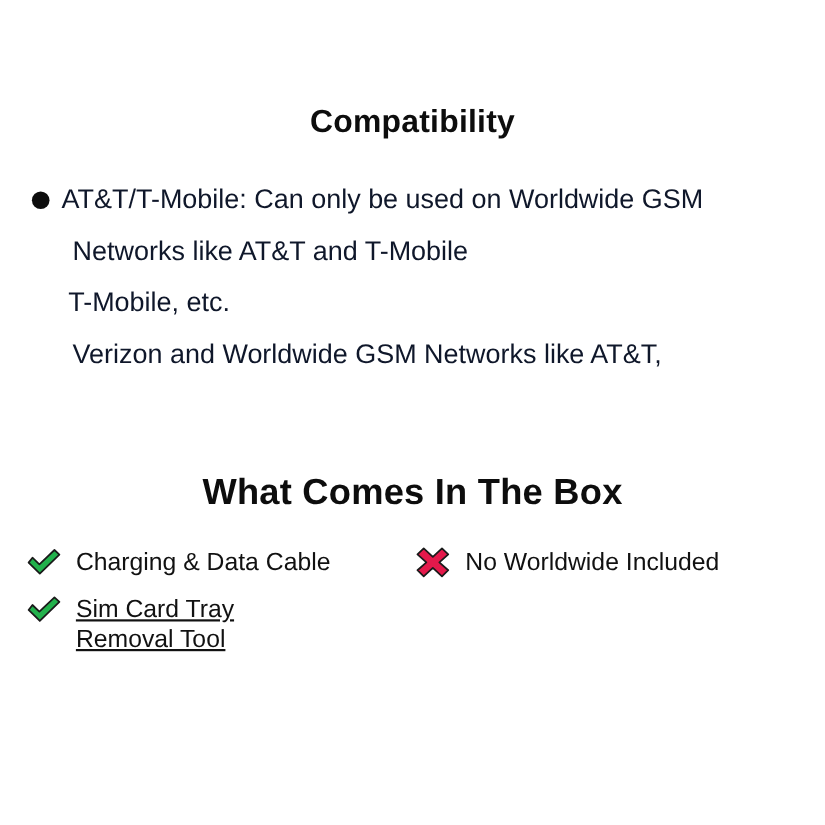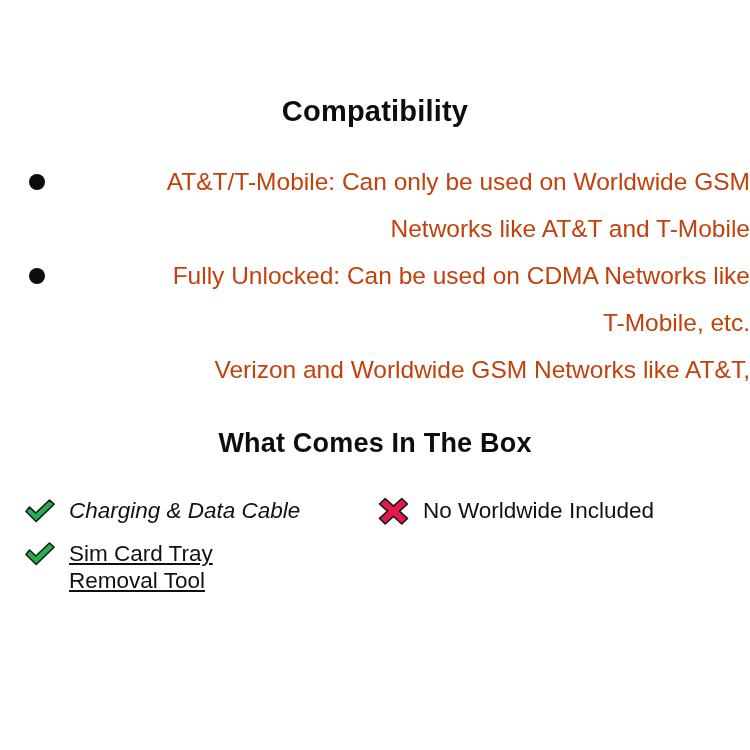--- a/index.html
+++ b/index.html
@@ -33,49 +33,47 @@
     font-weight: bold;
     color: #0d0d0d;
     letter-spacing: 0.2px;
   }
   #heading-compatibility {
     top: 95px;
     font-size: 29px;
   }
   #heading-box {
     top: 428px;
-    font-size: 27px;
+    font-size: 33px;
   }
 
   
   .compat-block {
     position: absolute;
     left: 0;
     top: 158px;
     width: 750px;
   }
   .compat-item {
     position: relative;
     margin: 0;
     padding: 0;
   }
   .compat-line {
     font-size: 24.5px;
     line-height: 47px;
-    color: #c2410c;
+    color: #0f172a;
     white-space: nowrap;
-    text-align: right;
   }
   .compat-line.first {
     padding-left: 56px;
     position: relative;
   }
   .compat-line.cont {
     padding-left: 66px;
-    margin-left: 39px;
   }
   .compat-line.cont2 {
     padding-left: 62px;
   }
   .bullet-dot {
     position: absolute;
     left: 29px;
     top: 50%;
     transform: translateY(-50%);
     width: 16px;
@@ -113,21 +111,21 @@
     margin-top: 1px;
     display: block;
   }
   .box-label {
     font-size: 22.5px;
     line-height: 27px;
     color: #111111;
     padding-left: 11px;
     white-space: pre-line;
   }
-  #row-included-1 .box-label { padding-top: 3px; font-style: italic; }
+  #row-included-1 .box-label { padding-top: 3px; }
   #row-included-2 .box-label { padding-top: 3px; text-decoration: underline; }
   #row-excluded-1 .box-label { padding-top: 3px; }
   #row-excluded-2 .box-label { padding-top: 3px; }
 </style>
 </head>
 <body>
 
 <div class="page">
 
   <div class="section-heading" id="heading-compatibility">Compatibility</div>
@@ -136,24 +134,20 @@
 
     <div class="compat-item">
       <div class="compat-line first">
         <span class="bullet-dot"></span>
         <span>AT&amp;T/T-Mobile: Can only be used on Worldwide GSM</span>
       </div>
       <div class="compat-line cont">Networks like AT&amp;T and T-Mobile</div>
     </div>
 
     <div class="compat-item">
-      <div class="compat-line first">
-        <span class="bullet-dot"></span>
-        <span>Fully Unlocked: Can be used on CDMA Networks like</span>
-      </div>
       <div class="compat-line cont2">T-Mobile, etc.</div>
       <div class="compat-line cont">Verizon and Worldwide GSM Networks like AT&amp;T,</div>
     </div>
 
   </div>
 
   <div class="section-heading" id="heading-box">What Comes In The Box</div>
 
   <div class="box-grid">
 

